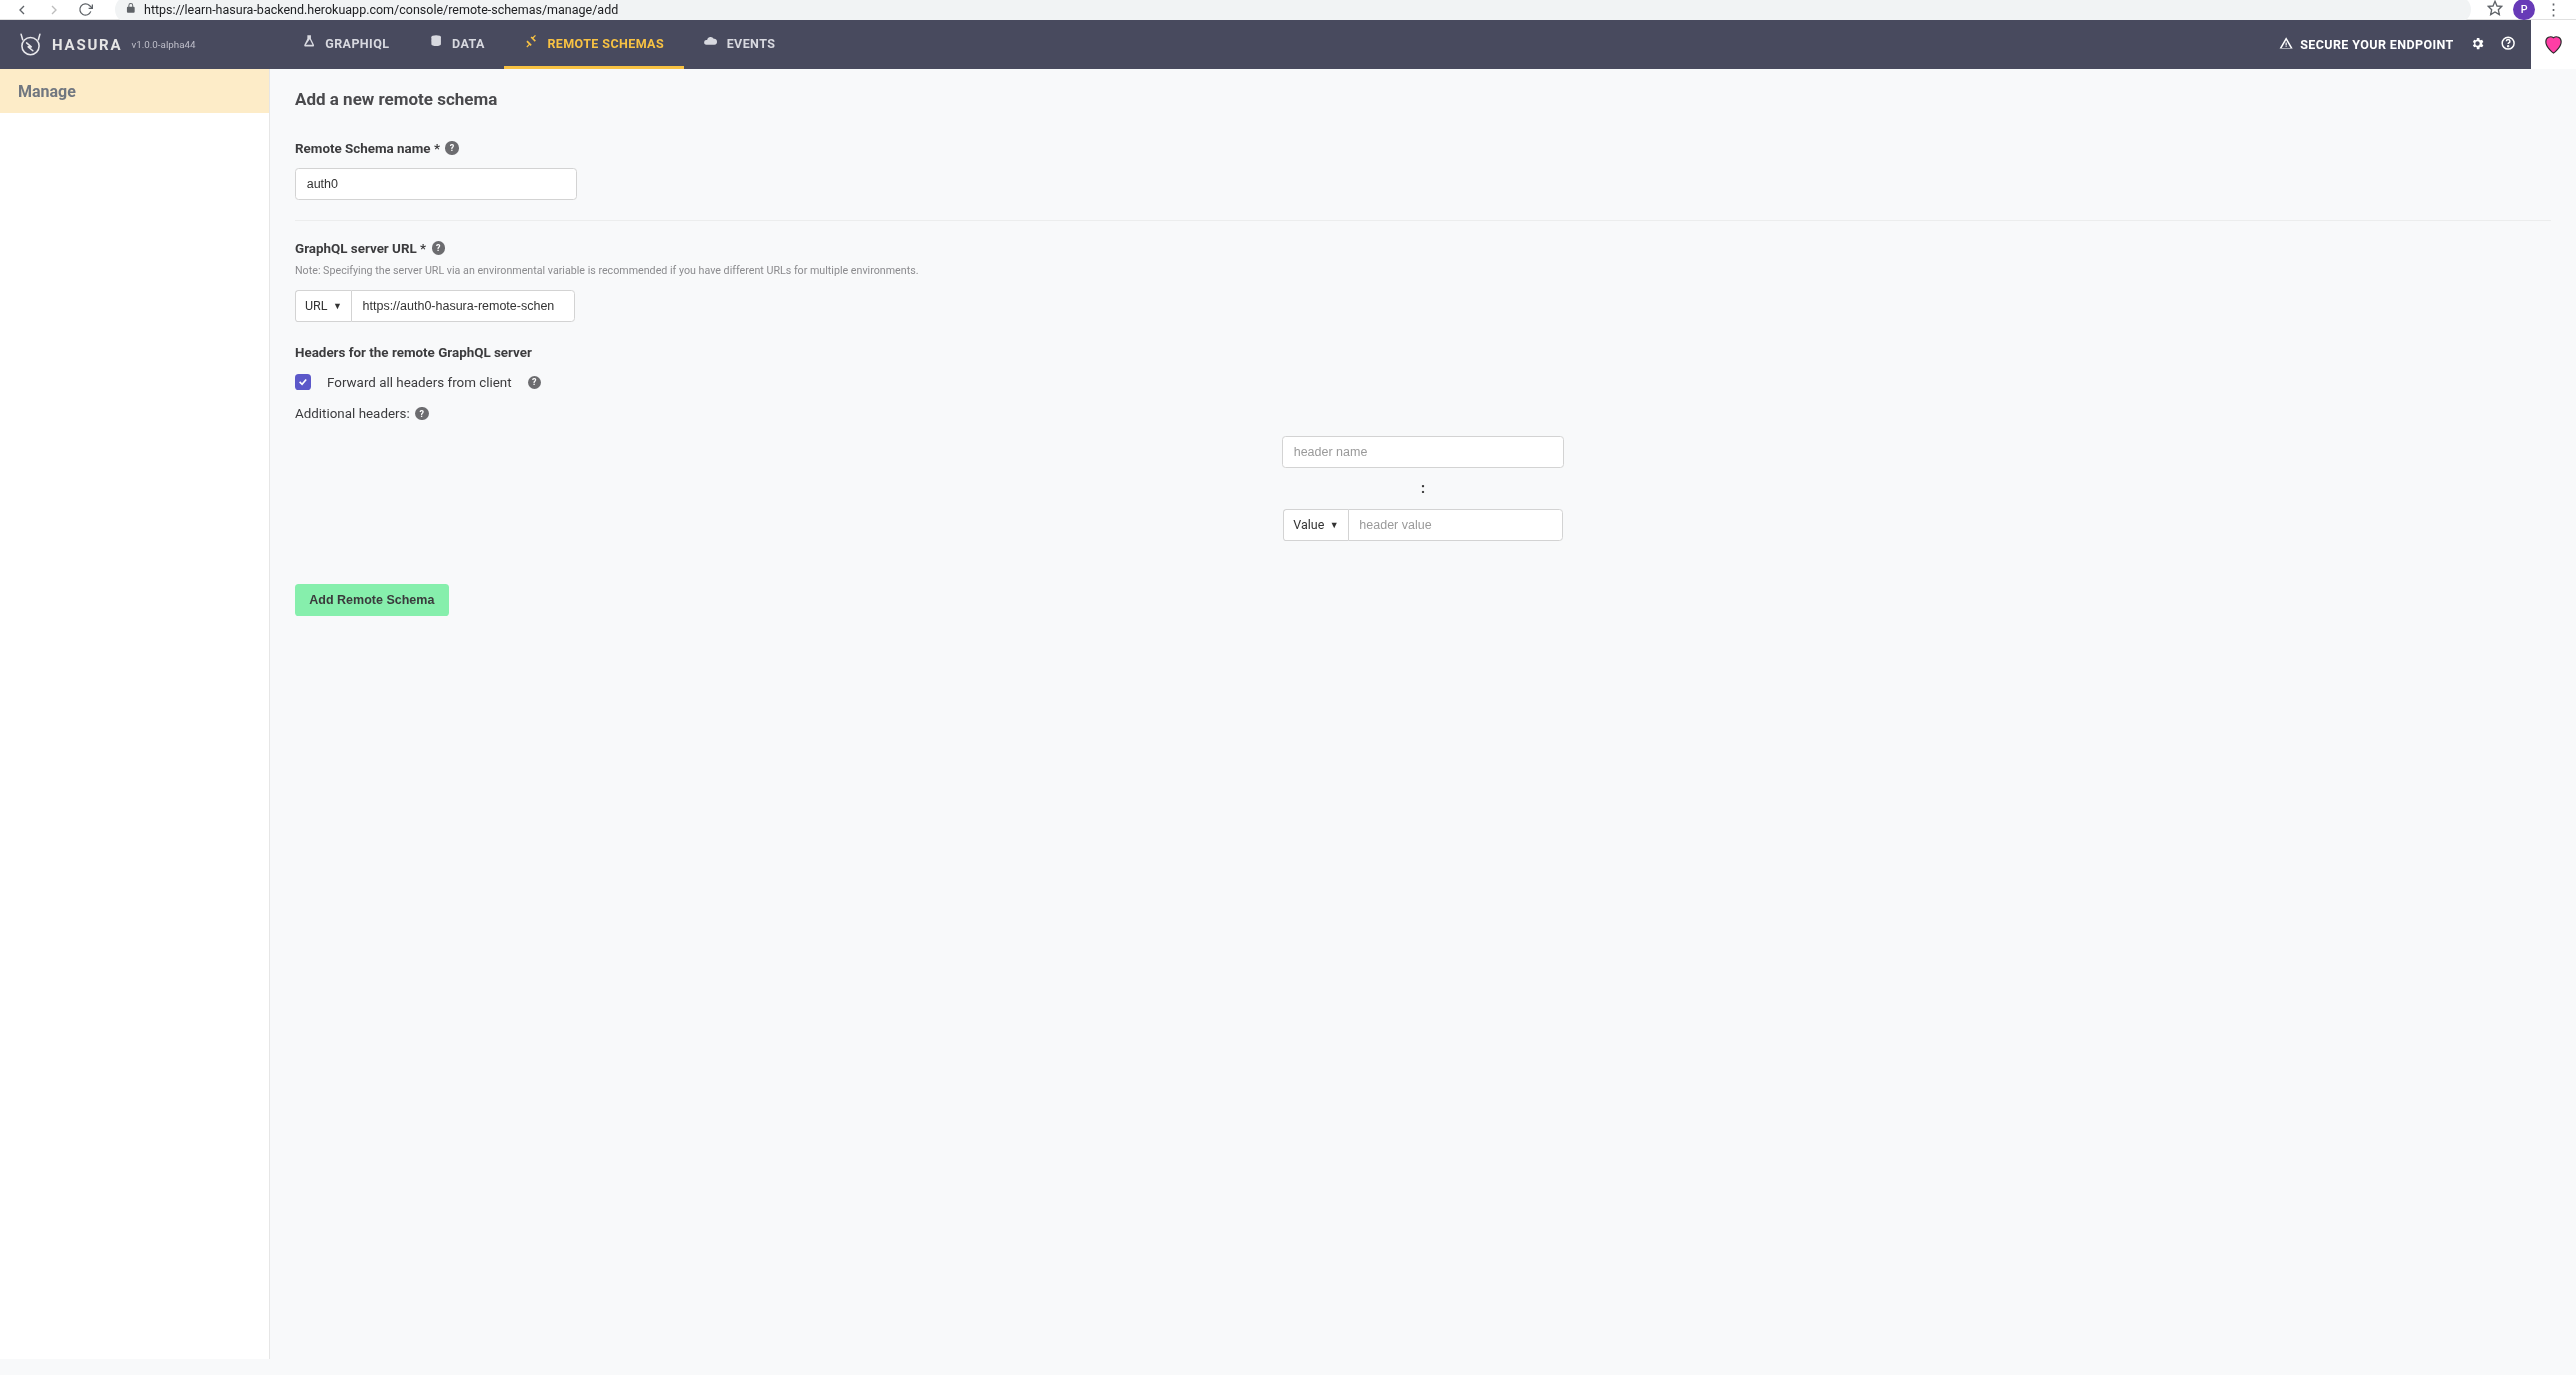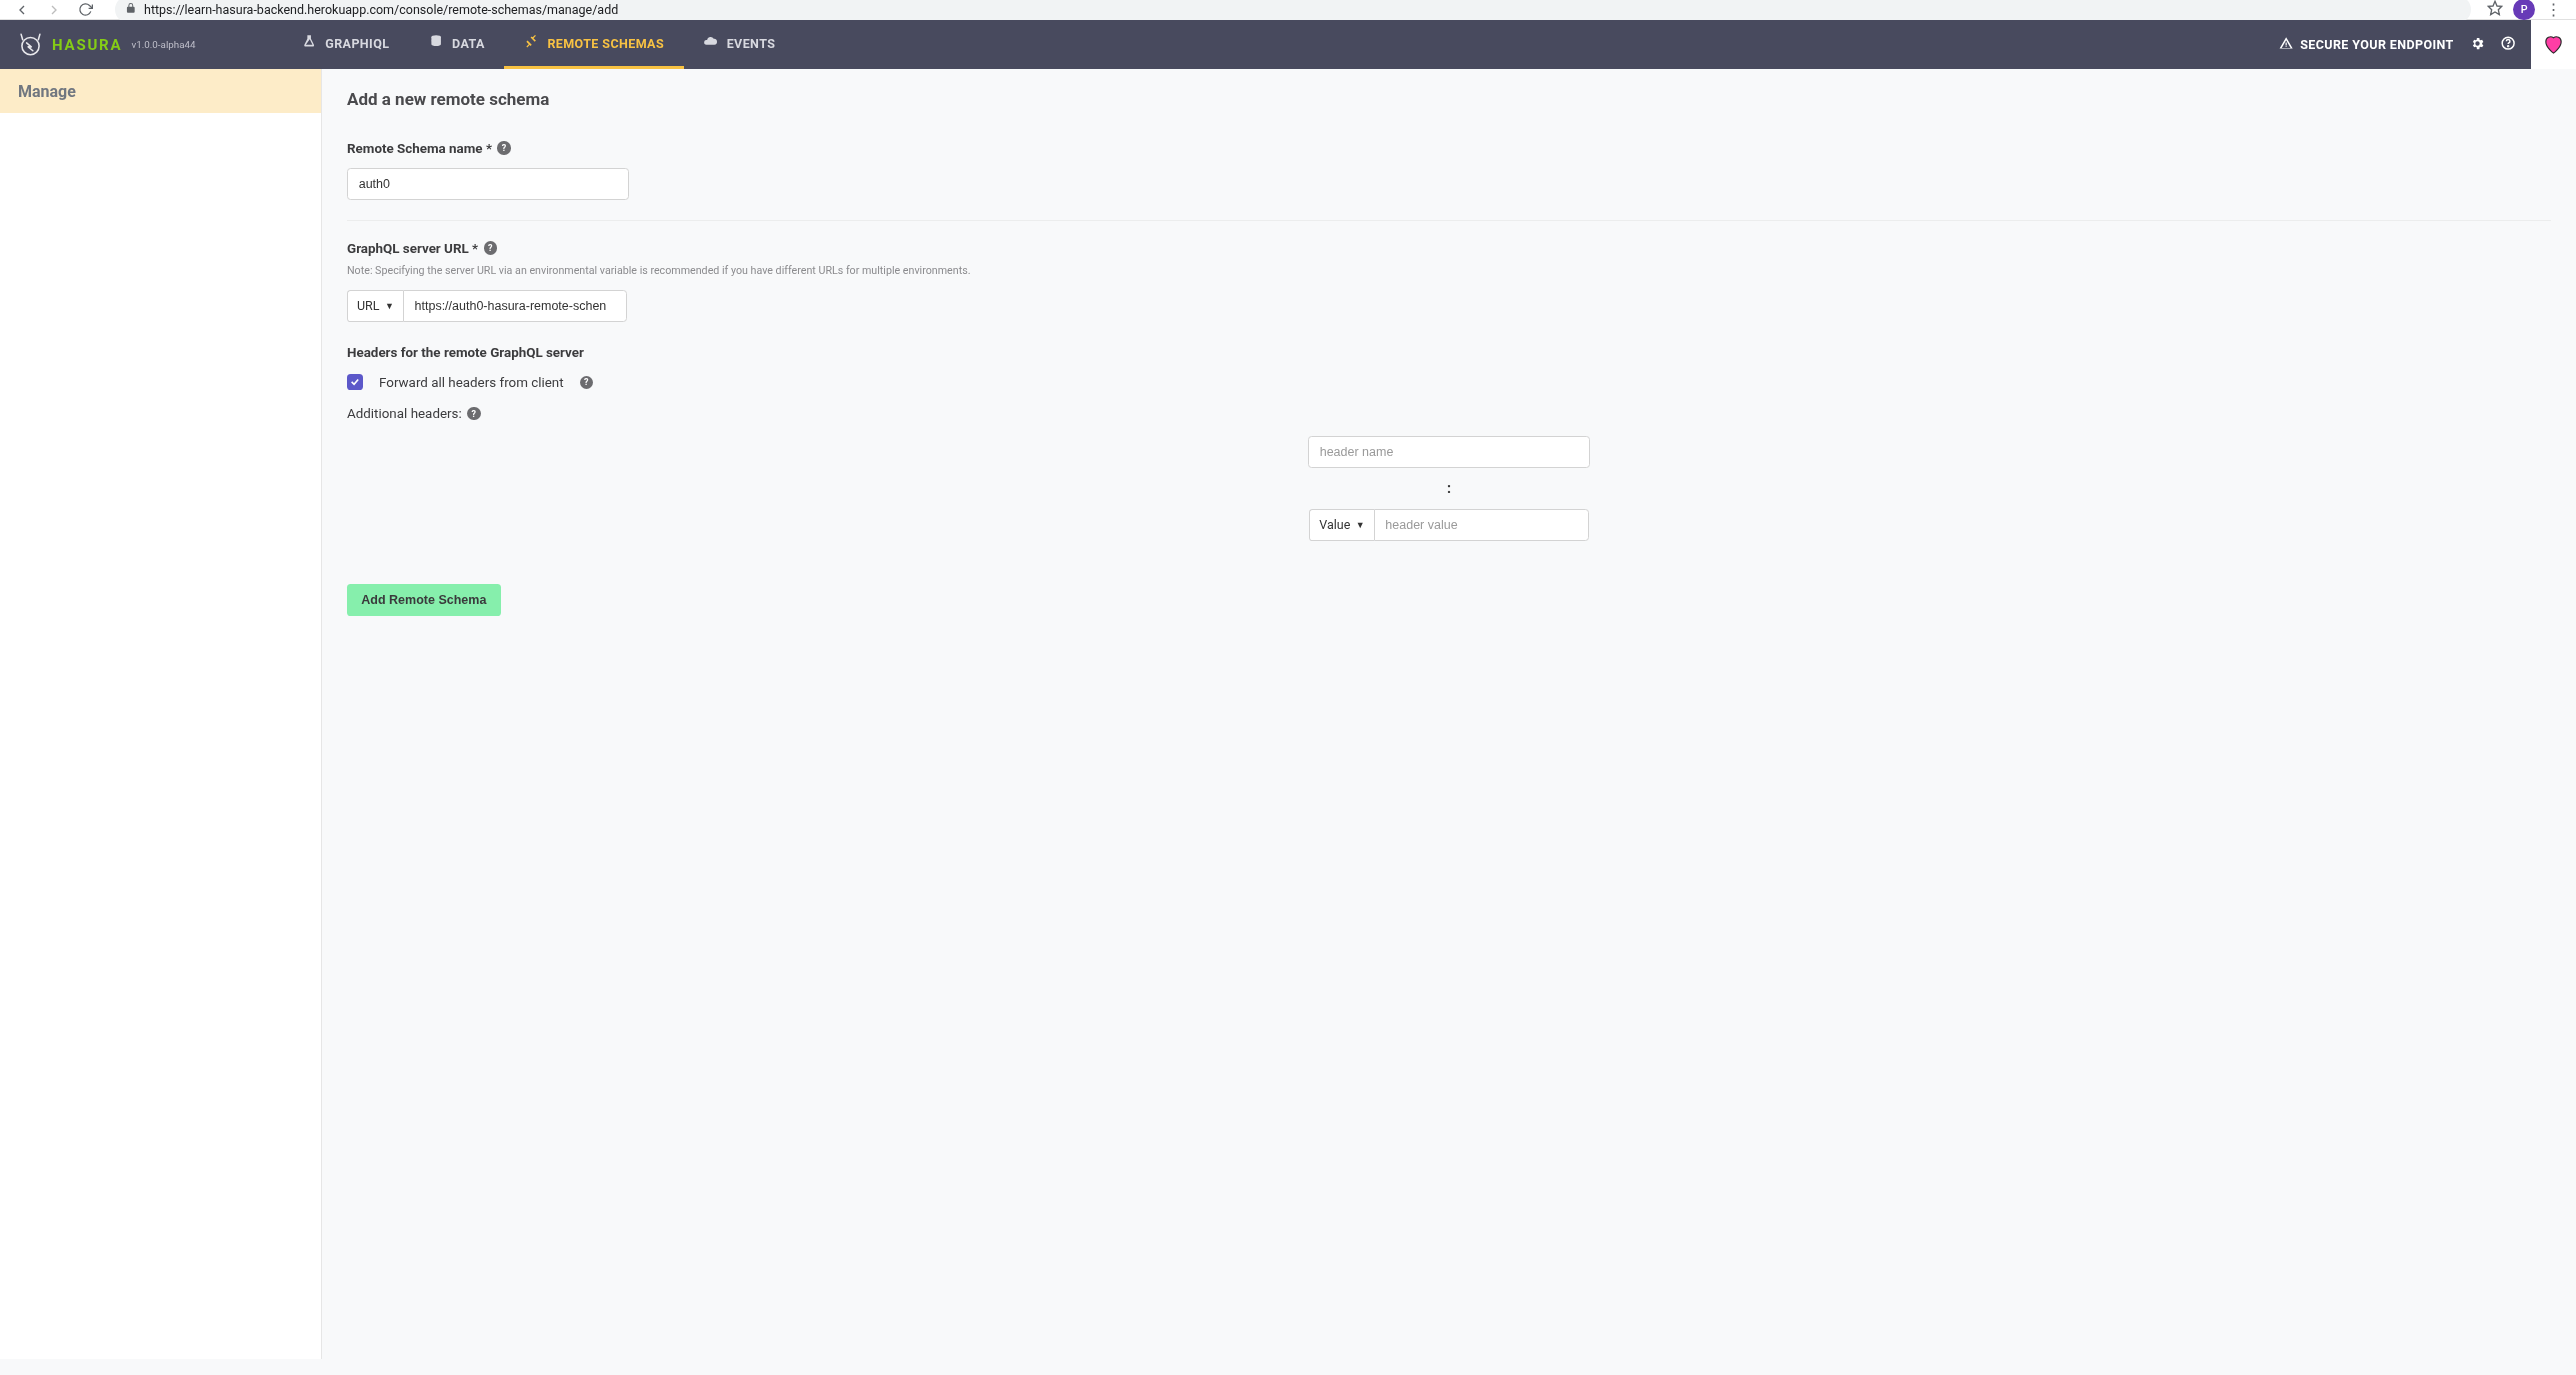--- a/index.html
+++ b/index.html
@@ -14,36 +14,36 @@
   .address-bar .url { color:#202124; white-space:nowrap; overflow:hidden; }
   .chrome-right { display:flex; align-items:center; gap:10.7px; padding-right:5.4px;}
   .star-icon { color:#5f6368; }
   .profile-badge { width:21.5px; height:21.5px; border-radius:50%; background:#673ab7; color:#fff; display:flex; align-items:center; justify-content:center; font-size:10.7px; font-weight:500;}
   .kebab { color:#5f6368; font-size:16px; }
 
   
   .topnav-wrap { display:flex; }
   .topnav { height:49px; background:#484a5e; display:flex; align-items:center; color:#fff; flex:1;}
   .brand { display:flex; align-items:center; gap:9px; padding:0 18px; min-width:268px;}
-  .brand-name { font-weight:700; letter-spacing:1.8px; font-size:15px; color:#84cc16;}
+  .brand-name { font-weight:700; letter-spacing:1.8px; font-size:15px; color:#e5e5e5;}
   .brand-version { font-size:9.8px; color:#bfbfca; }
   .brand-logo svg { display:block; }
   .main-tabs { display:flex; height:100%; margin-left:14.3px;}
   .main-tab { display:flex; align-items:center; gap:9px; padding:0 19.7px; color:#d8d9e0; font-weight:700; font-size:12.5px; letter-spacing:0.4px; cursor:pointer; border-bottom:3.6px solid transparent; height:100%;}
   .main-tab.active { color:#f8c243; border-bottom-color:#f8c243; }
   .main-tab svg { width:14.3px; height:14.3px; }
   .topnav-right { margin-left:auto; display:flex; align-items:center; gap:16px; padding-right:16px;}
   .secure-endpoint { display:flex; align-items:center; gap:7.2px; font-weight:700; font-size:12.5px; letter-spacing:0.4px; color:#fff; cursor:pointer;}
   .topnav-icon { color:#fff; cursor:pointer; }
   .heart-slot { width:45px; height:49px; background:#fff; display:flex; align-items:center; justify-content:center;}
   .heart-slot svg { width:23px; height:23px; }
 
   
   .body-wrap { display:flex; min-height: calc(100vh - 85px); }
-  .sidebar { width:322px; background:#fff; border-right:0.9px solid #e6e6e6; }
+  .sidebar { width:270px; background:#fff; border-right:0.9px solid #e6e6e6; }
   .sidebar-header { background:#fdecc8; padding:12.5px 18px; font-weight:700; color:#717780; font-size:16px;}
   .sidebar-body { padding:16px 18px; }
   .search-wrap { position:relative; margin-bottom:16px;}
   .search-input { width:100%; height:32px; border:0.9px solid #d9d9d9; border-radius:3.6px; padding:0 9px 0 29px; font-size:12.5px; color:#333; background:#fff;}
   .search-input::placeholder { color:#8a8a8a; }
   .search-wrap .sicon { position:absolute; left:9px; top:50%; transform:translateY(-50%); color:#8a8a8a;}
   .sidebar-row { display:flex; align-items:center; justify-content:space-between; margin-bottom:9px;}
   .sidebar-row-title { font-weight:700; color:#5e636a; font-size:14.3px;}
   .add-btn { border:0.9px solid #ccc; background:#fff; border-radius:3.6px; padding:2.7px 7.2px; font-size:10.7px; cursor:pointer; color:#333;}
   .sidebar-empty { font-style:italic; color:#7a7f86; font-size:13.4px; margin-top:5.4px;}

